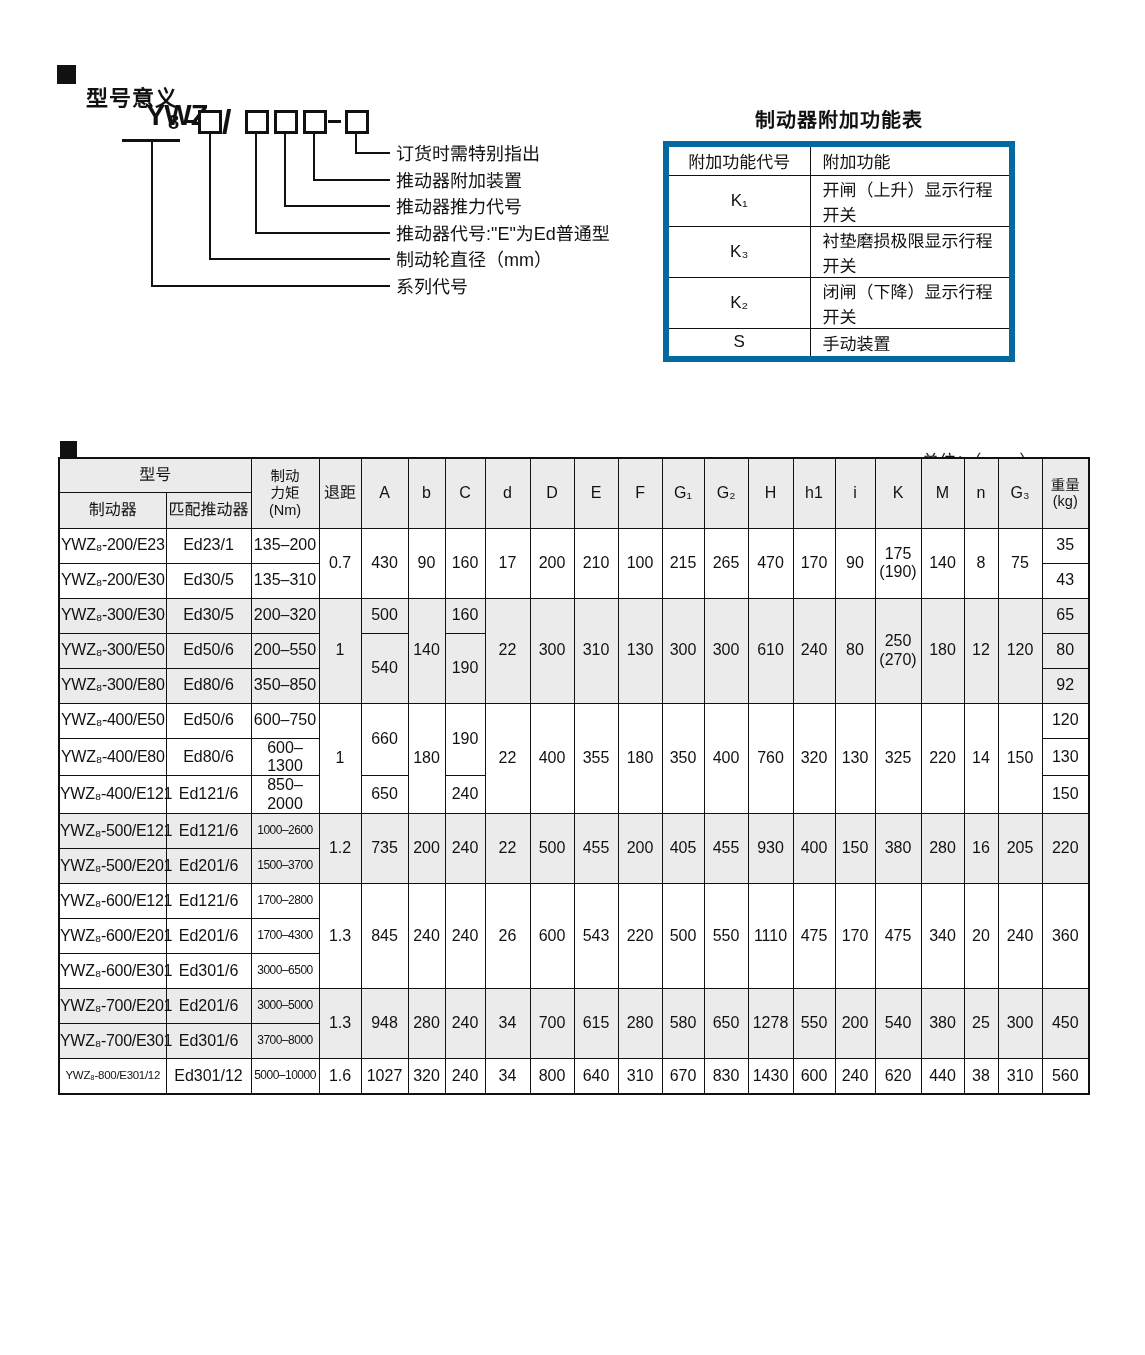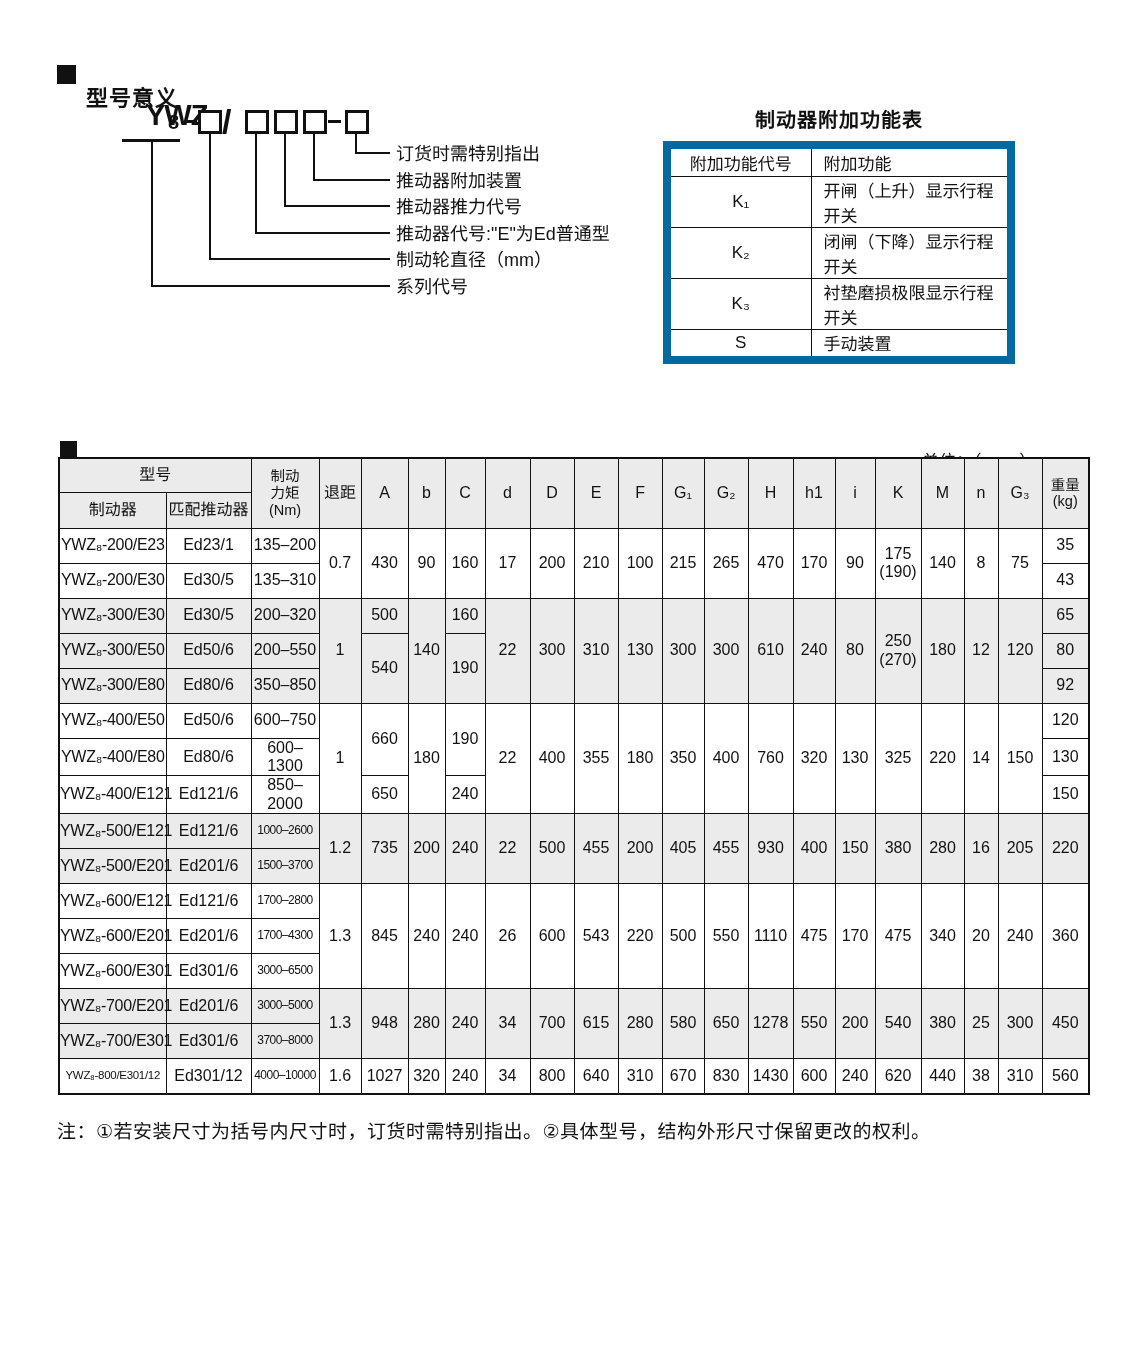--- a/index.html
+++ b/index.html
@@ -17,21 +17,21 @@
   .series-sub { position:absolute; left:168px; top:111px; font-size:20px; font-weight:bold; }
   .mbox { position:absolute; width:24px; height:24px; border:3px solid #111; top:110px; background:#fff; }
   .hdash { position:absolute; height:3px; background:#111; top:120px; }
   .slash { position:absolute; left:222px; top:102px; font-size:34px; font-weight:bold; }
   .uline { position:absolute; left:122px; top:139px; width:58px; height:3px; background:#111; }
   .conn { position:absolute; border-left:2.5px solid #111; border-bottom:2.5px solid #111; }
   .dlabel { position:absolute; left:396px; font-size:18px; line-height:22px; white-space:nowrap; }
 
   
   .ft-title { position:absolute; left:663px; top:104px; width:352px; text-align:center; font-size:20px; font-weight:bold; letter-spacing:1px; }
-  table.ft { position:absolute; left:663px; top:141px; width:352px; border-collapse:collapse; border:8px solid #0369a1; table-layout:fixed; }
+  table.ft { position:absolute; left:663px; top:141px; width:352px; border-collapse:collapse; border:6px solid #0369a1; table-layout:fixed; }
   table.ft td, table.ft th { border:1.5px solid #111; height:31px; font-size:17px; font-weight:normal; }
   table.ft .c1 { width:144px; text-align:center; }
   table.ft .c2 { text-align:left; padding-left:12px; }
 
   
   .unit { position:absolute; left:922px; top:419px; font-size:17px;margin-top:28px; }
   table.spec { position:absolute; left:58px; top:457px; width:1030px; border-collapse:collapse; border:2px solid #111; table-layout:fixed; }
   table.spec th, table.spec td { border:1px solid #111; text-align:center; vertical-align:middle; font-weight:normal; font-size:16px; line-height:1.15; padding:0; }
   table.spec th { font-size:16px; }
   table.spec tr.hr1 { height:34px; } table.spec tr.hr2 { height:36px; }
@@ -88,26 +88,26 @@
     <tbody>
         <tr>
       <th class="c1">附加功能代号</th>
       <th class="c2">附加功能</th>
     </tr>
     <tr>
       <td class="c1">K₁</td>
       <td class="c2">开闸（上升）显示行程开关</td>
     </tr>
     <tr>
+      <td class="c1">K₃</td>
+      <td class="c2">衬垫磨损极限显示行程开关</td>
+    </tr>
+    <tr>
       <td class="c1">K₂</td>
       <td class="c2">闭闸（下降）显示行程开关</td>
-    </tr>
-    <tr>
-      <td class="c1">K₃</td>
-      <td class="c2">衬垫磨损极限显示行程开关</td>
     </tr>
     <tr>
       <td class="c1">S</td>
       <td class="c2">手动装置</td>
     </tr>
   </tbody>
     </table>
 
   <div class="sec-head" style="left:60px; top:412px;">
     <span class="sq" style="width:17px;height:17px;"></span>
@@ -366,21 +366,21 @@
     </tr>
     <tr class="dr g">
       <td class="model">YWZ₈-700/E301</td>
       <td>Ed301/6</td>
       <td class="tq sm">3700–8000</td>
     </tr>
 
     <tr class="dr">
       <td class="model xs">YWZ₈-800/E301/12</td>
       <td>Ed301/12</td>
-      <td class="tq sm">4000–10000</td>
+      <td class="tq sm">5000–10000</td>
       <td>1.6</td>
       <td>1027</td>
       <td>320</td>
       <td>240</td>
       <td>34</td>
       <td>800</td>
       <td>640</td>
       <td>310</td>
       <td>670</td>
       <td>830</td>
@@ -389,15 +389,14 @@
       <td>240</td>
       <td>620</td>
       <td>440</td>
       <td>38</td>
       <td>310</td>
       <td>560</td>
     </tr>
   </tbody>
     </table>
 
-  <div class="note">注：①若安装尺寸为括号内尺寸时，订货时需特别指出。②具体型号，结构外形尺寸保留更改的权利。</div>
 
 </div>
 
 </body></html>

